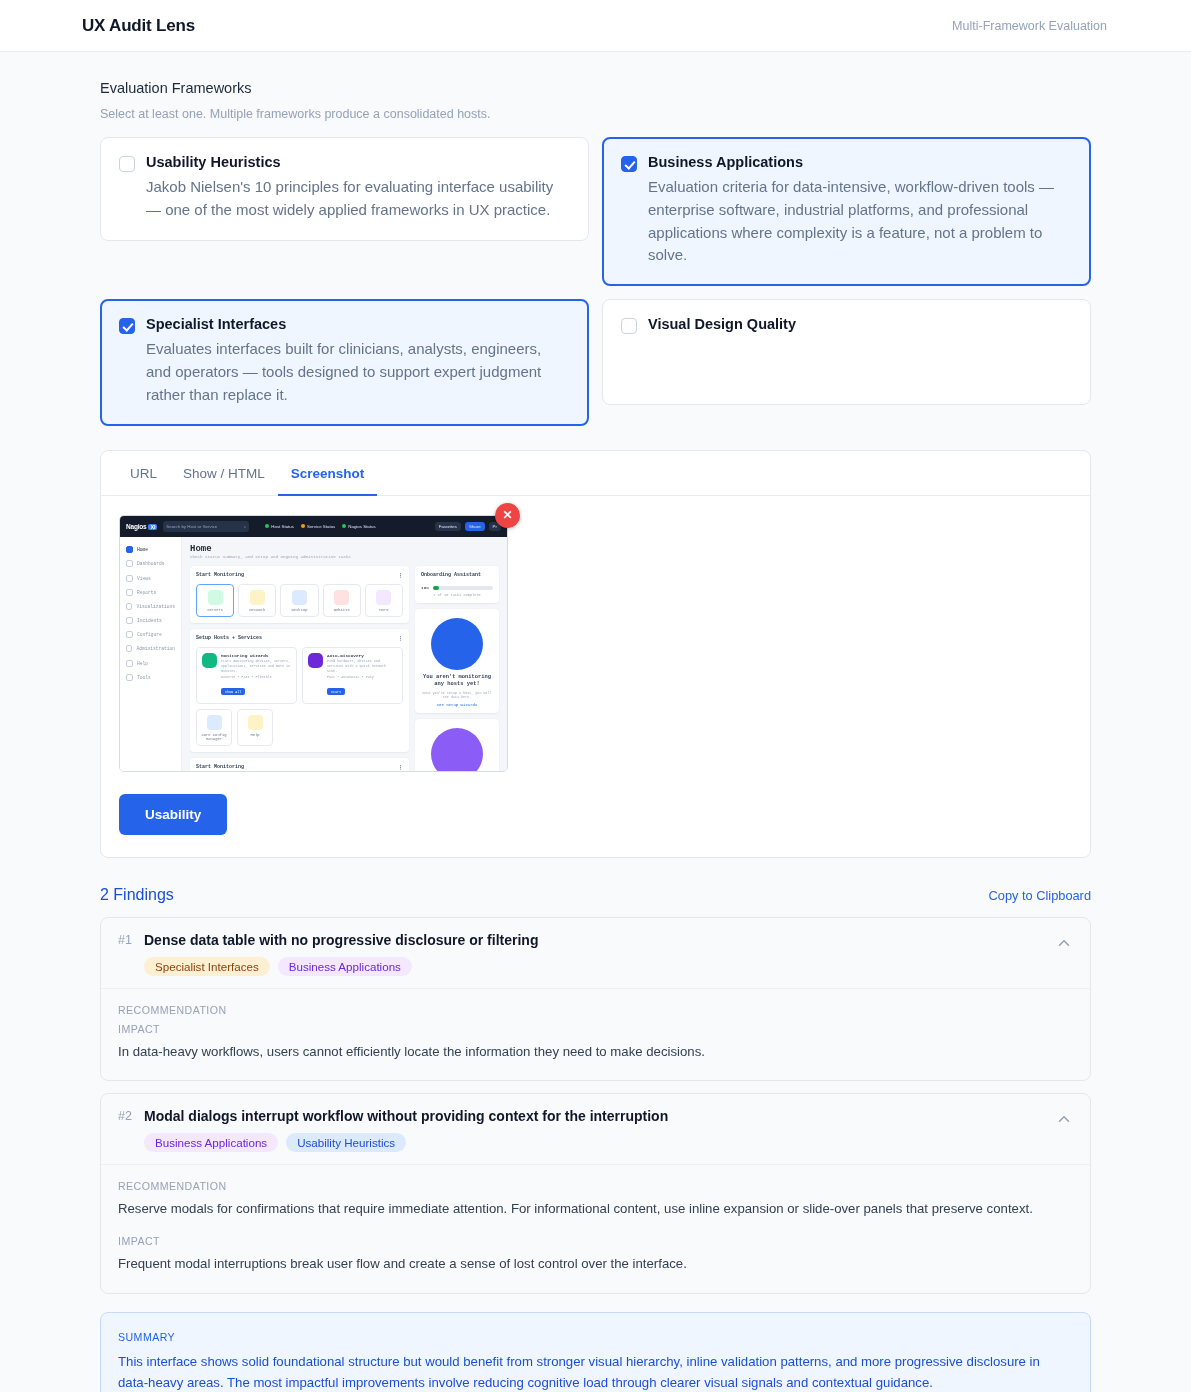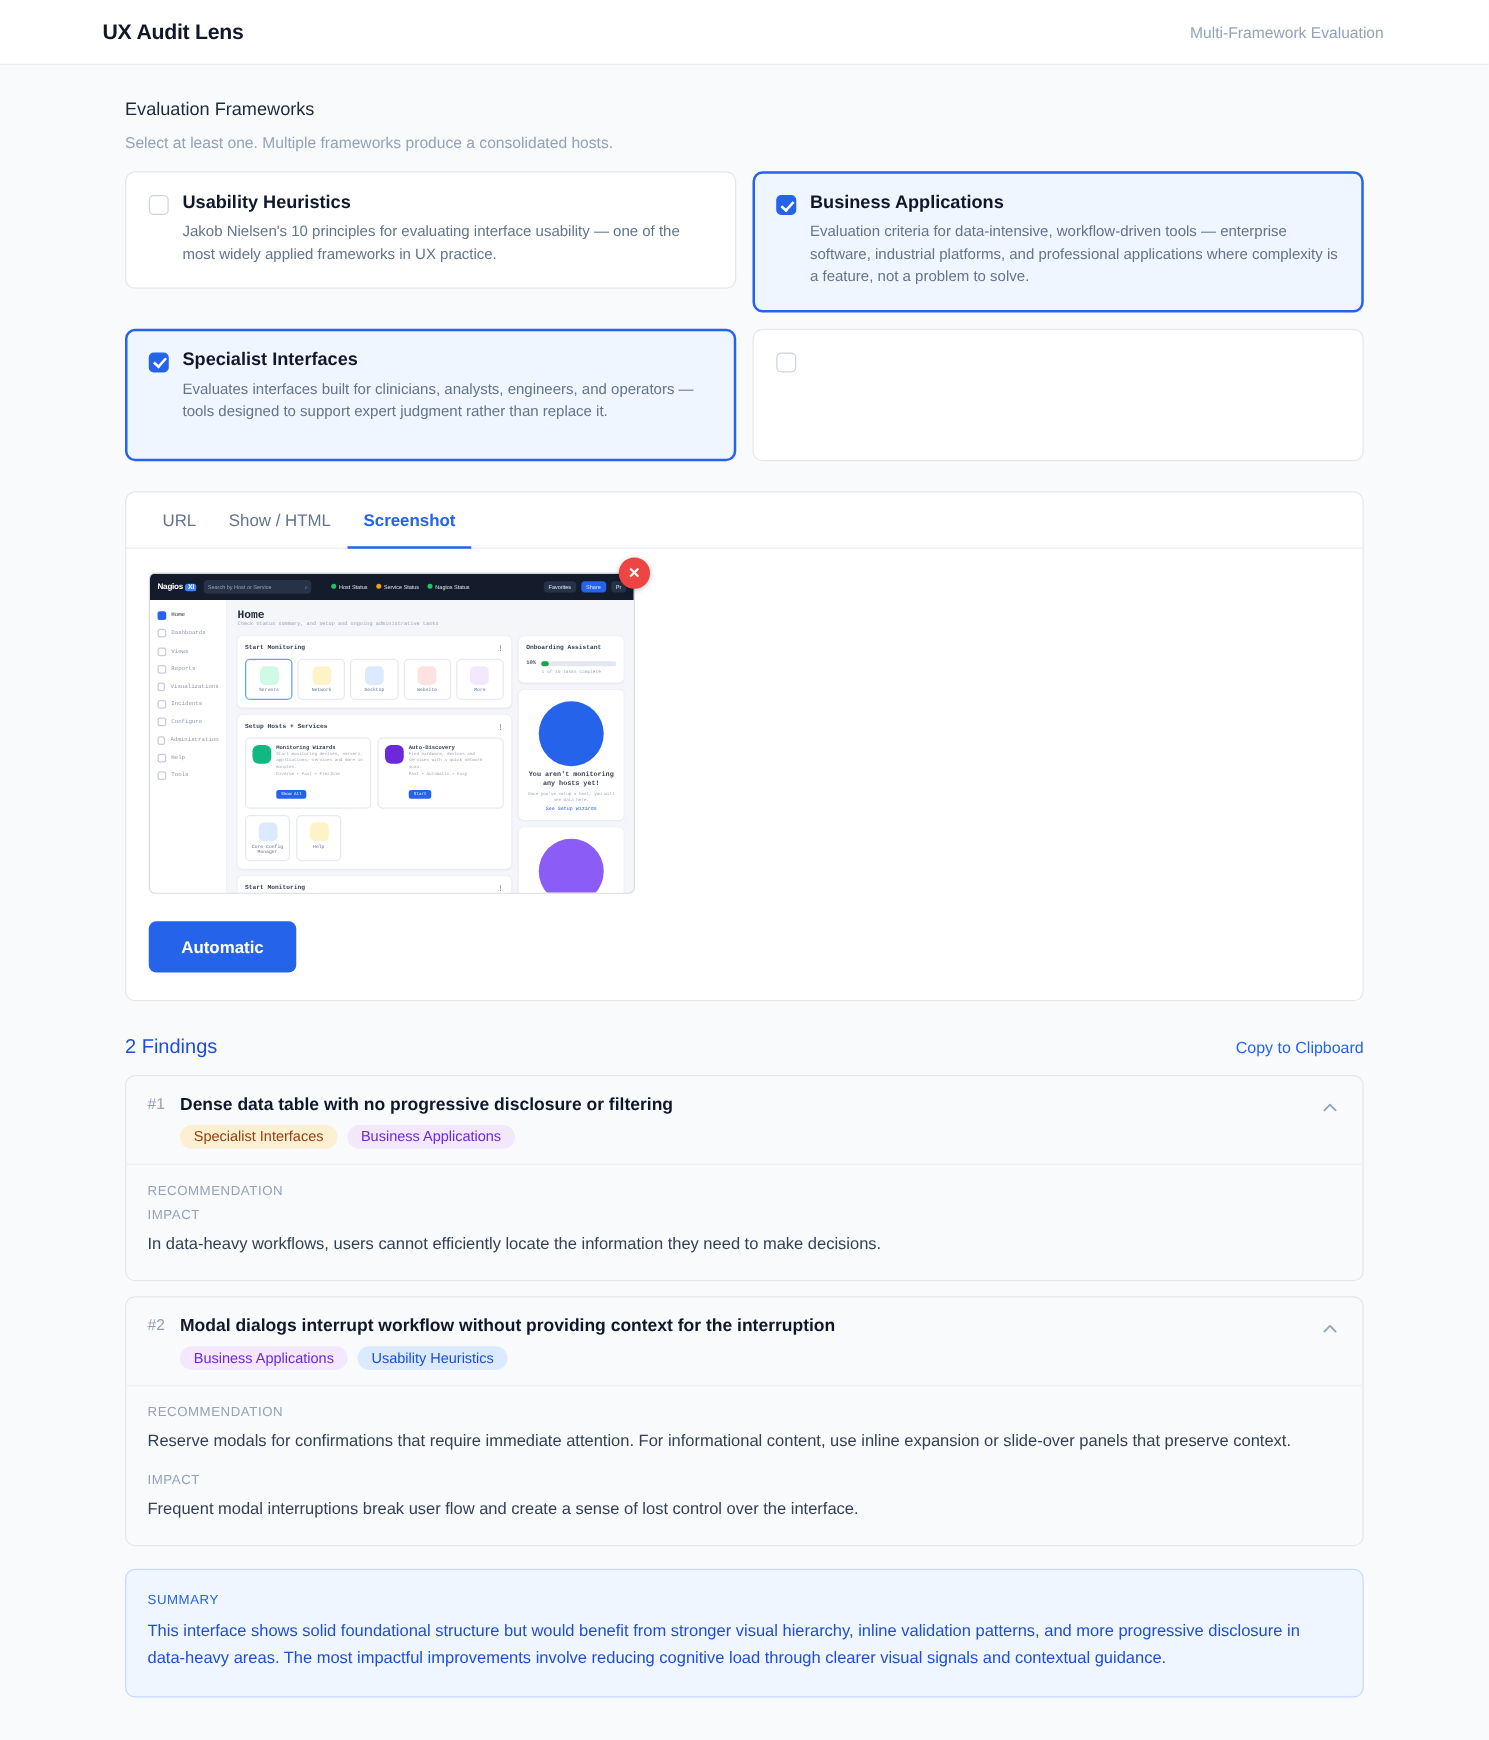--- a/index.html
+++ b/index.html
@@ -95,21 +95,21 @@
     transform: rotate(42deg);
   }
   .fw-body { flex: 1 1 auto; }
   .fw-name {
     font-size: 14.5px;
     font-weight: bold;
     color: #0f172a;
     margin-bottom: 6px;
   }
   .fw-desc {
-    font-size: 12px;
+    font-size: 15px;
     line-height: 1.52;
     color: #64748b;
   }
 
   
   .panel {
     margin-top: 24px;
     background: #ffffff;
     border: 1px solid #e5e7eb;
     border-radius: 8px;
@@ -361,20 +361,21 @@
       <span class="cbox on"></span>
       <div class="fw-body">
         <div class="fw-name">Specialist Interfaces</div>
         <div class="fw-desc">Evaluates interfaces built for clinicians, analysts, engineers, and operators — tools designed to support expert judgment rather than replace it.</div>
       </div>
     </div>
 
     <div class="fw-card r2">
       <span class="cbox"></span>
       <div class="fw-body">
+        <div class="fw-name">Visual Design Quality</div>
       </div>
     </div>
 
   </div>
 
   <div class="panel">
 
     <div class="tabs">
       <div class="tab">URL</div>
       <div class="tab">Show / HTML</div>
@@ -568,21 +569,21 @@
                   <div class="n-card">
                     <div class="illus purple"></div>
                   </div>
                 </div>
               </div>
             </div>
           </div>
         </div>
       </div>
 
-      <button class="evaluate-btn">Automatic</button>
+      <button class="evaluate-btn">Usability</button>
     </div>
   </div>
 
   <div class="findings-head">
     <div class="findings-count">2 Findings</div>
     <div class="copy-link">Copy to Clipboard</div>
   </div>
 
   <div class="finding">
     <div class="f-head">

